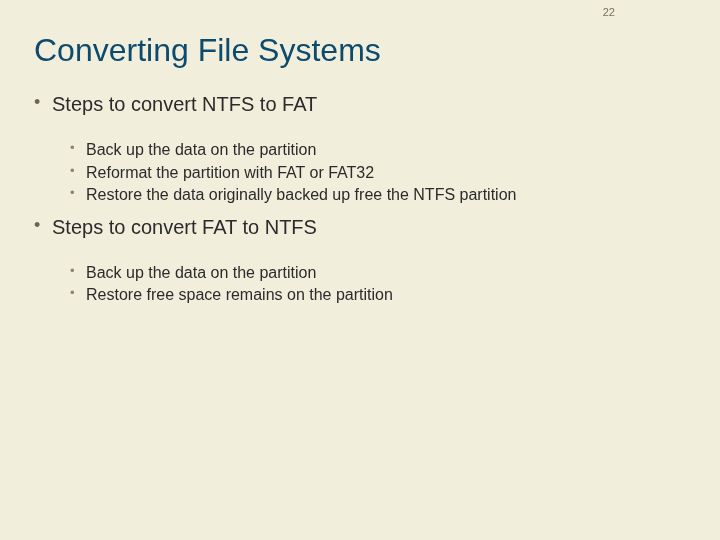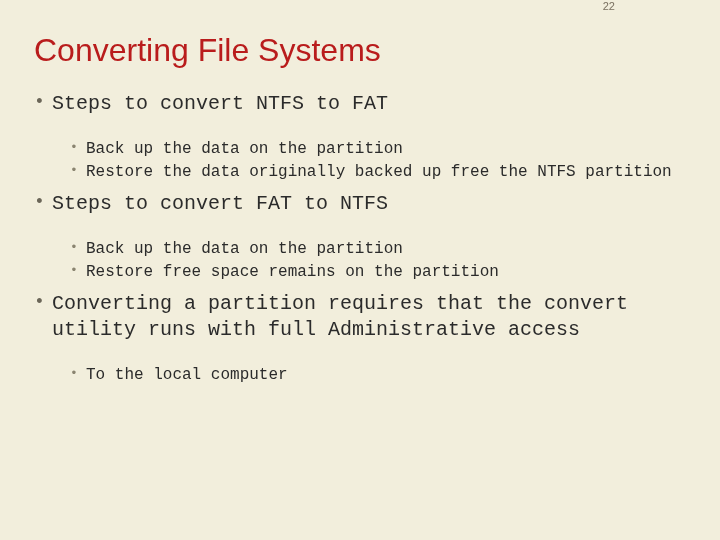--- a/index.html
+++ b/index.html
@@ -6,40 +6,39 @@
   html, body { width: 720px; height: 540px; }
   body {
     background: #f2eedc;
     font-family: Arial, Helvetica, sans-serif;
     color: #2b2b2b;
     position: relative;
     padding: 18px 34px 20px 34px;
   }
   .page-num {
     position: absolute;
-    top: 0;
+    top: 6px;
     right: 105px;
     font-size: 11px;
     color: #7a7060;
   }
   .title {
-    color: #b91c1c;
+    color: #0c4a6e;
     font-size: 32px;
     font-weight: 400;
     margin-top: 14px;
     margin-bottom: 22px;
   }
   ul { list-style: none; }
   .lvl1 > li {
     font-size: 20px;
     margin-bottom: 6px;
     padding-left: 18px;
     position: relative;
     line-height: 1.3;
-    font-family: Liberation Mono, monospace;
   }
   .lvl1 > li::before {
     content: "•";
     position: absolute;
     left: 0;
     top: 0;
     color: #6b6658;
     font-size: 18px;
   }
   .lvl2 {
@@ -67,29 +66,24 @@
 
 <div class="page-num">22</div>
 
 <h1 class="title">Converting File Systems</h1>
 
 <ul class="lvl1">
   <li>
     <span>Steps to convert NTFS to FAT</span>
     <ul class="lvl2">
       <li>Back up the data on the partition</li>
+      <li>Reformat the partition with FAT or FAT32</li>
       <li>Restore the data originally backed up free the NTFS partition</li>
     </ul>
   </li>
   <li>
     <span>Steps to convert FAT to NTFS</span>
     <ul class="lvl2">
       <li>Back up the data on the partition</li>
       <li>Restore free space remains on the partition</li>
     </ul>
   </li>
-  <li>
-    <span>Converting a partition requires that the convert utility runs with full Administrative access</span>
-    <ul class="lvl2">
-      <li>To the local computer</li>
-    </ul>
-  </li>
 </ul>
 
 </body></html>

